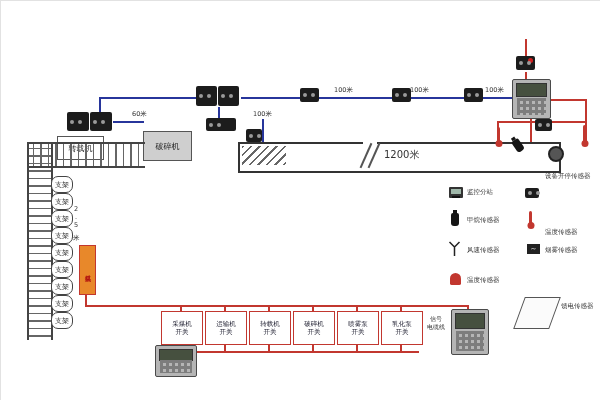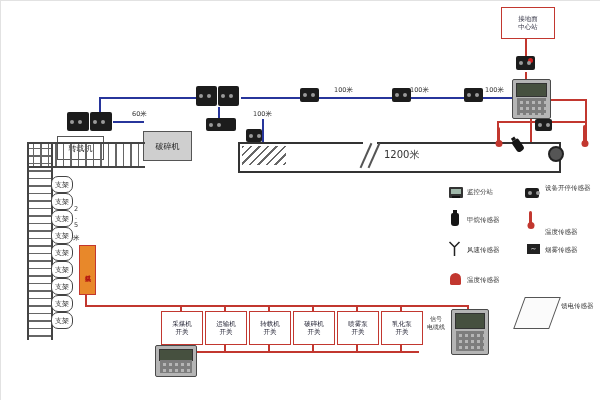--- a/index.html
+++ b/index.html
@@ -88,24 +88,20 @@
   <div class="lv red" style="left:84px;top:292px;height:12px;"></div>
   <div class="lv red" style="left:466px;top:304px;height:4px;"></div>
   <div class="lh red" style="left:194px;top:350px;width:224px;"></div>
   <div class="lv red" style="left:223px;top:342px;height:8px;"></div>
   <div class="lv red" style="left:267px;top:342px;height:8px;"></div>
   <div class="lv red" style="left:311px;top:342px;height:8px;"></div>
   <div class="lv red" style="left:355px;top:342px;height:8px;"></div>
   <div class="lv red" style="left:399px;top:342px;height:8px;"></div>
   <div class="lv red" style="left:179px;top:342px;height:6px;"></div>
 
-  <div class="notebox" style="left:500px;top:6px;width:52px;height:30px;">
-    <span>接地面</span>
-    <span>中心站</span>
-  </div>
   <div class="dev" style="left:515px;top:55px;width:19px;height:14px;">
     <div class="reddot" style="right:2px;top:2px;"></div>
   </div>
   <div class="station" style="left:511px;top:78px;width:37px;height:38px;">
     <div class="scr"></div>
     <div class="pad"></div>
   </div>
 
   <div class="dev" style="left:66px;top:111px;width:22px;height:19px;"></div>
   <div class="dev" style="left:89px;top:111px;width:22px;height:19px;"></div>
@@ -217,21 +213,21 @@
     <div class="pad"></div>
   </div>
   <div class="station" style="left:450px;top:308px;width:36px;height:44px;">
     <div class="scr"></div>
     <div class="pad"></div>
   </div>
 
   <div class="i-monitor" style="left:448px;top:186px;"></div>
   <div class="lg-label" style="left:466px;top:188px;width:50px;">监控分站</div>
   <div class="dev" style="left:524px;top:187px;width:14px;height:10px;"></div>
-  <div class="lg-label" style="left:544px;top:184px;width:52px;white-space:normal;">设备开停传感器</div>
+  <div class="lg-label" style="left:544px;top:172px;width:52px;white-space:normal;">设备开停传感器</div>
 
   <div class="flask" style="left:450px;top:212px;"></div>
   <div class="lg-label" style="left:466px;top:216px;width:50px;">甲烷传感器</div>
   <div class="thermo" style="left:528px;top:210px;height:14px;"></div>
   <div class="lg-label" style="left:544px;top:228px;width:52px;">温度传感器</div>
 
   <svg class="abs" style="left:447px;top:240px;" width="13" height="15">
     <path d="M6.5 15 V6 M6.5 6 L1.5 1 M6.5 6 L11.5 1" stroke="#222" stroke-width="1.5" fill="none"></path>
   </svg>
   <div class="lg-label" style="left:466px;top:246px;width:50px;">风速传感器</div>

